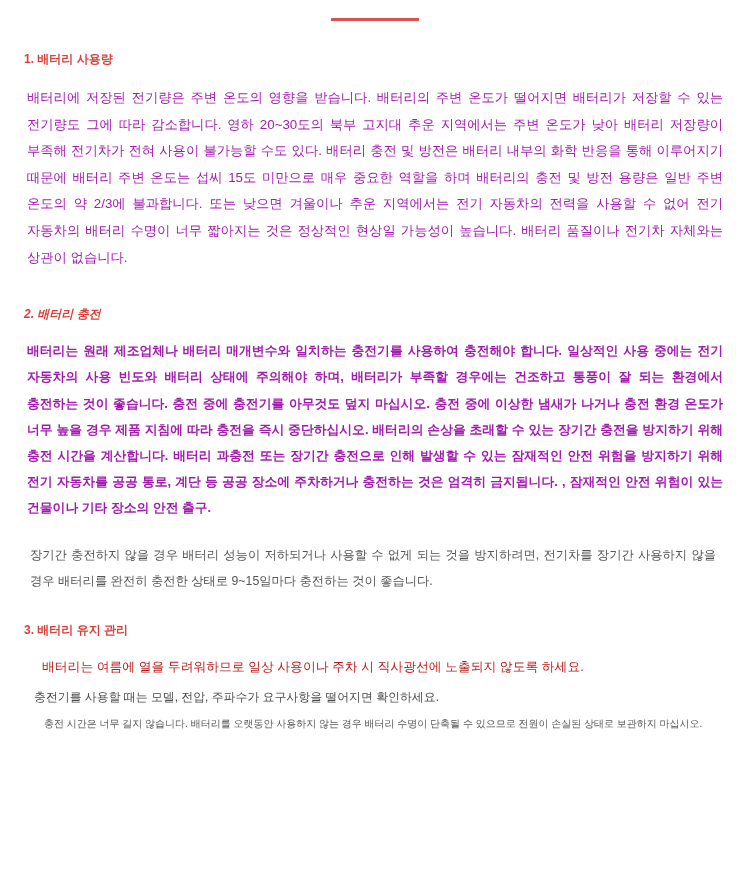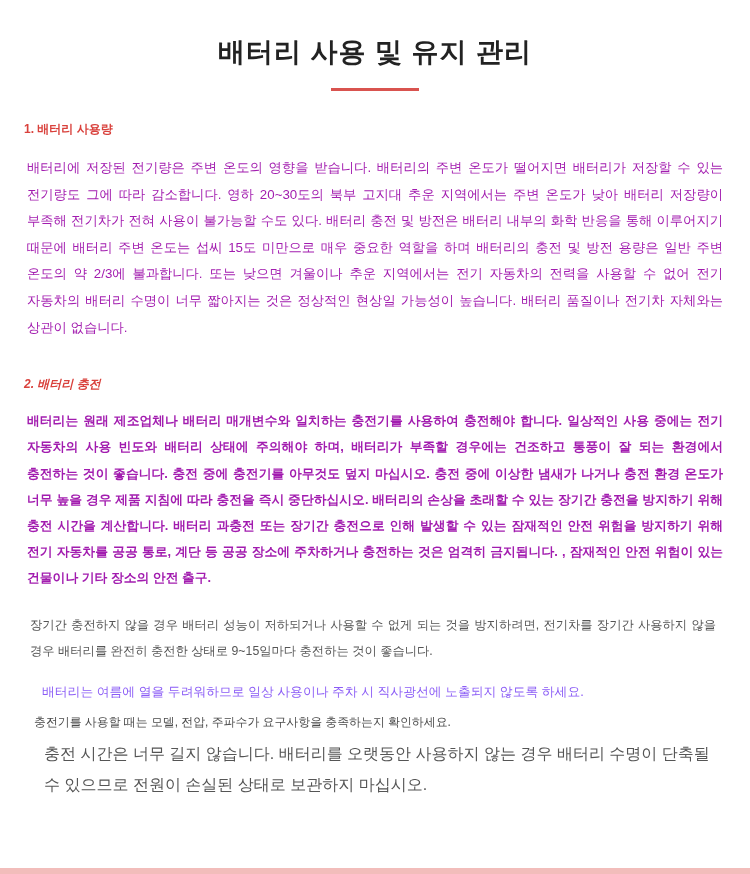--- a/index.html
+++ b/index.html
@@ -68,63 +68,63 @@
     padding-top: 18px;
     padding-left: 6px;
     padding-right: 10px;
     text-align: justify;
     word-break: keep-all;
     margin: 0;
   }
   .sec3-p1 {
     font-size: 12.8px;
     line-height: 1.9;
-    color: #8b5cf6;
+    color: #b91c1c;
     margin: 0;
     padding-top: 16px;
     padding-left: 18px;
   }
   .sec3-p2 {
     font-size: 11.9px;
     line-height: 1.9;
     color: #4a4a4a;
     margin: 0;
     padding-top: 6px;
     padding-left: 10px;
   }
   .sec3-p3 {
-    font-size: 16px;
+    font-size: 10px;
     line-height: 1.9;
     color: #555555;
     margin: 0;
     padding-top: 6px;
     padding-left: 20px;
   }
   .bottom-rule {
     position: absolute;
     left: 0;
     bottom: 0;
     width: 750px;
     height: 6px;
     background: #f2bdbb;
   }
 </style>
 </head>
 <body>
 
 <div class="page">
 
-  <h1 class="doc-title">배터리 사용 및 유지 관리</h1>
   <div class="title-rule"></div>
 
   <h2 class="section-head sec1-head">1. 배터리 사용량</h2>
   <p class="body-text">배터리에 저장된 전기량은 주변 온도의 영향을 받습니다. 배터리의 주변 온도가 떨어지면 배터리가 저장할 수 있는 전기량도 그에 따라 감소합니다. 영하 20~30도의 북부 고지대 추운 지역에서는 주변 온도가 낮아 배터리 저장량이 부족해 전기차가 전혀 사용이 불가능할 수도 있다. 배터리 충전 및 방전은 배터리 내부의 화학 반응을 통해 이루어지기 때문에 배터리 주변 온도는 섭씨 15도 미만으로 매우 중요한 역할을 하며 배터리의 충전 및 방전 용량은 일반 주변 온도의 약 2/3에 불과합니다. 또는 낮으면 겨울이나 추운 지역에서는 전기 자동차의 전력을 사용할 수 없어 전기 자동차의 배터리 수명이 너무 짧아지는 것은 정상적인 현상일 가능성이 높습니다. 배터리 품질이나 전기차 자체와는 상관이 없습니다.</p>
 
   <h2 class="section-head sec2-head">2. 배터리 충전</h2>
   <p class="body-text sec2-text">배터리는 원래 제조업체나 배터리 매개변수와 일치하는 충전기를 사용하여 충전해야 합니다. 일상적인 사용 중에는 전기 자동차의 사용 빈도와 배터리 상태에 주의해야 하며, 배터리가 부족할 경우에는 건조하고 통풍이 잘 되는 환경에서 충전하는 것이 좋습니다. 충전 중에 충전기를 아무것도 덮지 마십시오. 충전 중에 이상한 냄새가 나거나 충전 환경 온도가 너무 높을 경우 제품 지침에 따라 충전을 즉시 중단하십시오. 배터리의 손상을 초래할 수 있는 장기간 충전을 방지하기 위해 충전 시간을 계산합니다. 배터리 과충전 또는 장기간 충전으로 인해 발생할 수 있는 잠재적인 안전 위험을 방지하기 위해 전기 자동차를 공공 통로, 계단 등 공공 장소에 주차하거나 충전하는 것은 엄격히 금지됩니다. , 잠재적인 안전 위험이 있는 건물이나 기타 장소의 안전 출구.</p>
   <p class="note-block">장기간 충전하지 않을 경우 배터리 성능이 저하되거나 사용할 수 없게 되는 것을 방지하려면, 전기차를 장기간 사용하지 않을 경우 배터리를 완전히 충전한 상태로 9~15일마다 충전하는 것이 좋습니다.</p>
 
+  <h2 class="section-head sec3-head">3. 배터리 유지 관리</h2>
   <p class="sec3-p1">배터리는 여름에 열을 두려워하므로 일상 사용이나 주차 시 직사광선에 노출되지 않도록 하세요.</p>
-  <p class="sec3-p2">충전기를 사용할 때는 모델, 전압, 주파수가 요구사항을 충족하는지 확인하세요.</p>
+  <p class="sec3-p2">충전기를 사용할 때는 모델, 전압, 주파수가 요구사항을 떨어지면 확인하세요.</p>
   <p class="sec3-p3">충전 시간은 너무 길지 않습니다. 배터리를 오랫동안 사용하지 않는 경우 배터리 수명이 단축될 수 있으므로 전원이 손실된 상태로 보관하지 마십시오.</p>
 
   <div class="bottom-rule"></div>
 </div>
 
 </body></html>

